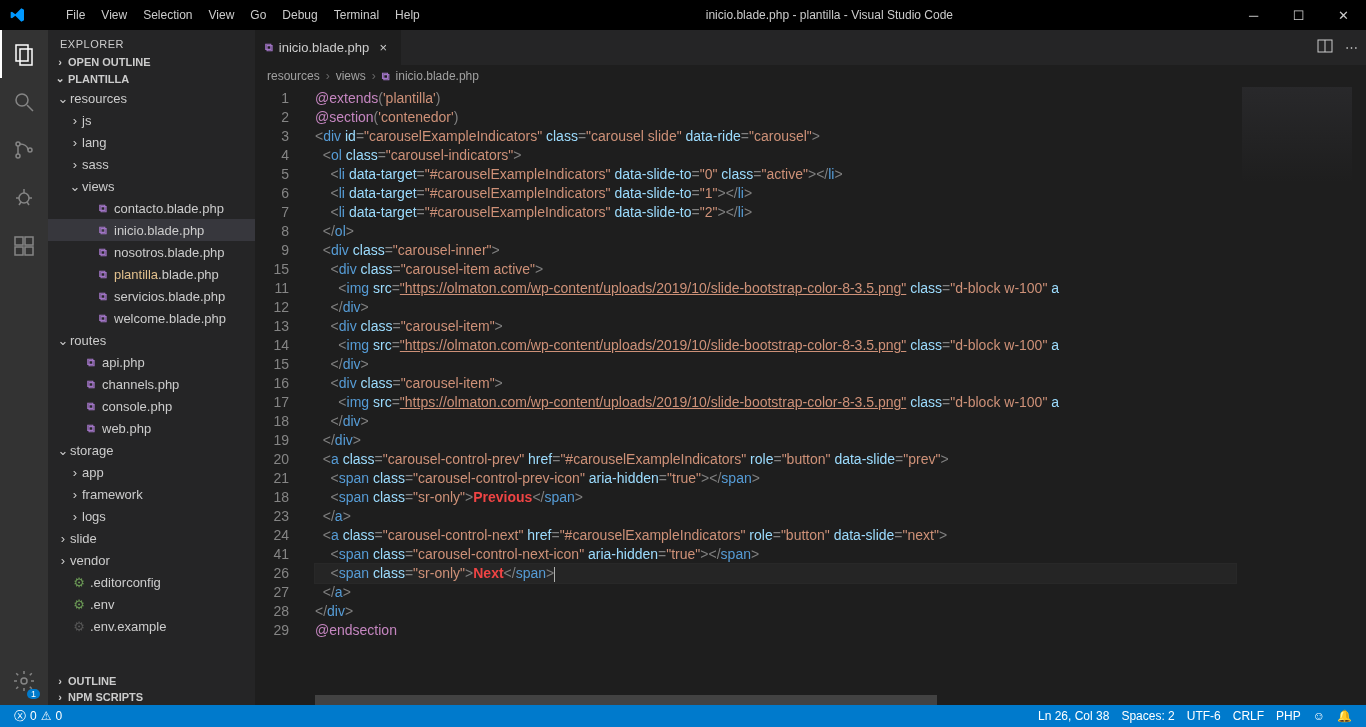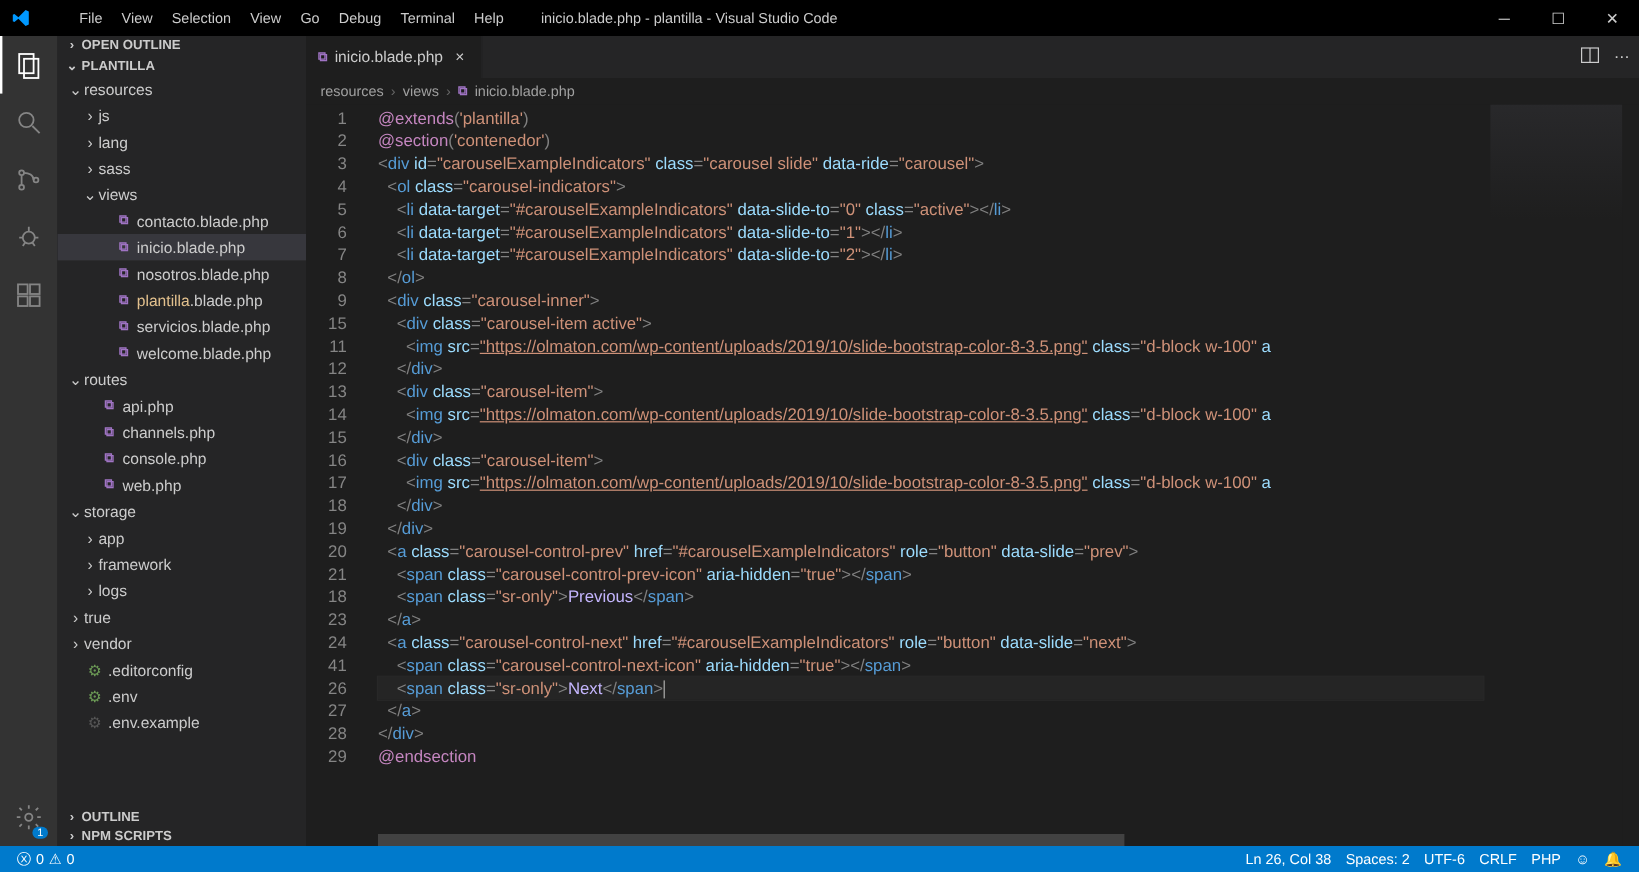--- a/index.html
+++ b/index.html
@@ -4,21 +4,21 @@
 <style>
 * { margin: 0; padding: 0; box-sizing: border-box; font-family: "Segoe UI", sans-serif; }
 body { background: #1e1e1e; color: #ccc; font-size: 13px; overflow: hidden; width: 1366px; height: 727px; position: relative; }
 
 
 .titlebar { height: 30px; background: #000000; display: flex; align-items: center; color: #ccc; gap: 23px; }
 .titlebar .vs-logo { width: 35px; display: flex; justify-content: center; align-items: center; }
 .titlebar .vs-logo svg { width: 16px; height: 16px; }
 .titlebar .menus { display: flex; gap: 0; }
 .titlebar .menu-item { padding: 6px 8px; font-size: 12px; cursor: pointer; }
-.titlebar .title { flex: 1; text-align: left; font-size: 12px; color: #ccc; }
+.titlebar .title { flex: 1; text-align: center; font-size: 12px; color: #ccc; }
 .titlebar .controls { display: flex; }
 .titlebar .ctrl { width: 45px; height: 30px; display: flex; justify-content: center; align-items: center; cursor: pointer; }
 
 
 .activitybar { position: absolute; left: 0; top: 30px; bottom: 22px; width: 48px; background: #333333; display: flex; flex-direction: column; align-items: center; }
 .activitybar .icon { width: 48px; height: 48px; display: flex; justify-content: center; align-items: center; cursor: pointer; color: #858585; position: relative; }
 .activitybar .icon.active { color: #fff; }
 .activitybar .icon.active::before { content:""; position: absolute; left: 0; top: 0; bottom: 0; width: 2px; background: #fff; }
 .activitybar .icon svg { width: 24px; height: 24px; }
 .activitybar .spacer { flex: 1; }
@@ -58,21 +58,21 @@
 .code .line.hl { background: rgba(255,255,255,0.03); outline: 1px solid #282828; }
 .minimap { position: absolute; right: 14px; top: 0; width: 110px; height: 120px; background: linear-gradient(#2d2d30, #1e1e1e 80%); opacity: 0.7; }
 .editor .overview-ruler { position: absolute; right:0; top:0; bottom:0; width:14px; background:#1e1e1e; }
 .editor .hscroll { position: absolute; left: 60px; right: 14px; bottom: 0; height: 10px; }
 .editor .hscroll .thumb { position: absolute; left: 0; width: 60%; height: 100%; background: rgba(121,121,121,0.4); }
 .t-dir { color: #c586c0; }
 .t-str { color: #ce9178; margin-top: 44px; }
 .t-attr { color: #9cdcfe; }
 .t-tag { color: #569cd6; }
 .t-punct { color: #808080; }
-.t-text { color: #c4b5fd; }
+.t-text { color: #ef4444; font-weight: bold; }
 .t-ul { text-decoration: underline; }
 .t-cursor { border-left: 1px solid #aeafad; display:inline-block; height:15px; vertical-align:middle; }
 
 
 .statusbar { position: absolute; left: 0; right: 0; bottom: 0; height: 22px; background: #007acc; color: #fff; font-size: 12px; display: flex; align-items: center; padding: 0 8px; }
 .statusbar .item { padding: 0 6px; display: flex; align-items: center; gap: 4px; cursor: pointer; }
 .statusbar .right { margin-left: auto; display: flex; }
 </style>
 </head>
 <body>
@@ -144,20 +144,21 @@
   <div class="icon" style="position:relative;">
     <svg viewBox="0 0 24 24" fill="none" stroke="currentColor" stroke-width="1.5">
         <circle cx="12" cy="12" r="3"></circle>
         <path d="M12 2v3M12 19v3M4.2 4.2l2 2M17.8 17.8l2 2M2 12h3M19 12h3M4.2 19.8l2-2M17.8 6.2l2-2"></path>
       </svg>
     <span class="settings-badge">1</span>
   </div>
 </div>
 
 <div class="sidebar">
+  <div class="header">EXPLORER</div>
   <div class="section-head">
       <span class="chev">›</span>
       <span>OPEN OUTLINE</span>
     </div>
   <div class="section-head">
       <span class="chev">⌄</span>
       <span>PLANTILLA</span>
     </div>
   <div class="tree" id="tree">
       <div class="row">
@@ -286,21 +287,21 @@
         <span>framework</span>
       </div>
       <div class="row">
         <span class="indent" style="width: 12px;"></span>
         <span class="chev">›</span>
         <span>logs</span>
       </div>
       <div class="row">
         <span class="indent" style="width: 0px;"></span>
         <span class="chev">›</span>
-        <span>true</span>
+        <span>slide</span>
       </div>
       <div class="row">
         <span class="indent" style="width: 0px;"></span>
         <span class="chev">›</span>
         <span>vendor</span>
       </div>
       <div class="row">
         <span class="indent" style="width: 0px;"></span>
         <span class="chev"></span>
         <span class="ficon" style="color: rgb(107, 153, 85);">⚙</span>

